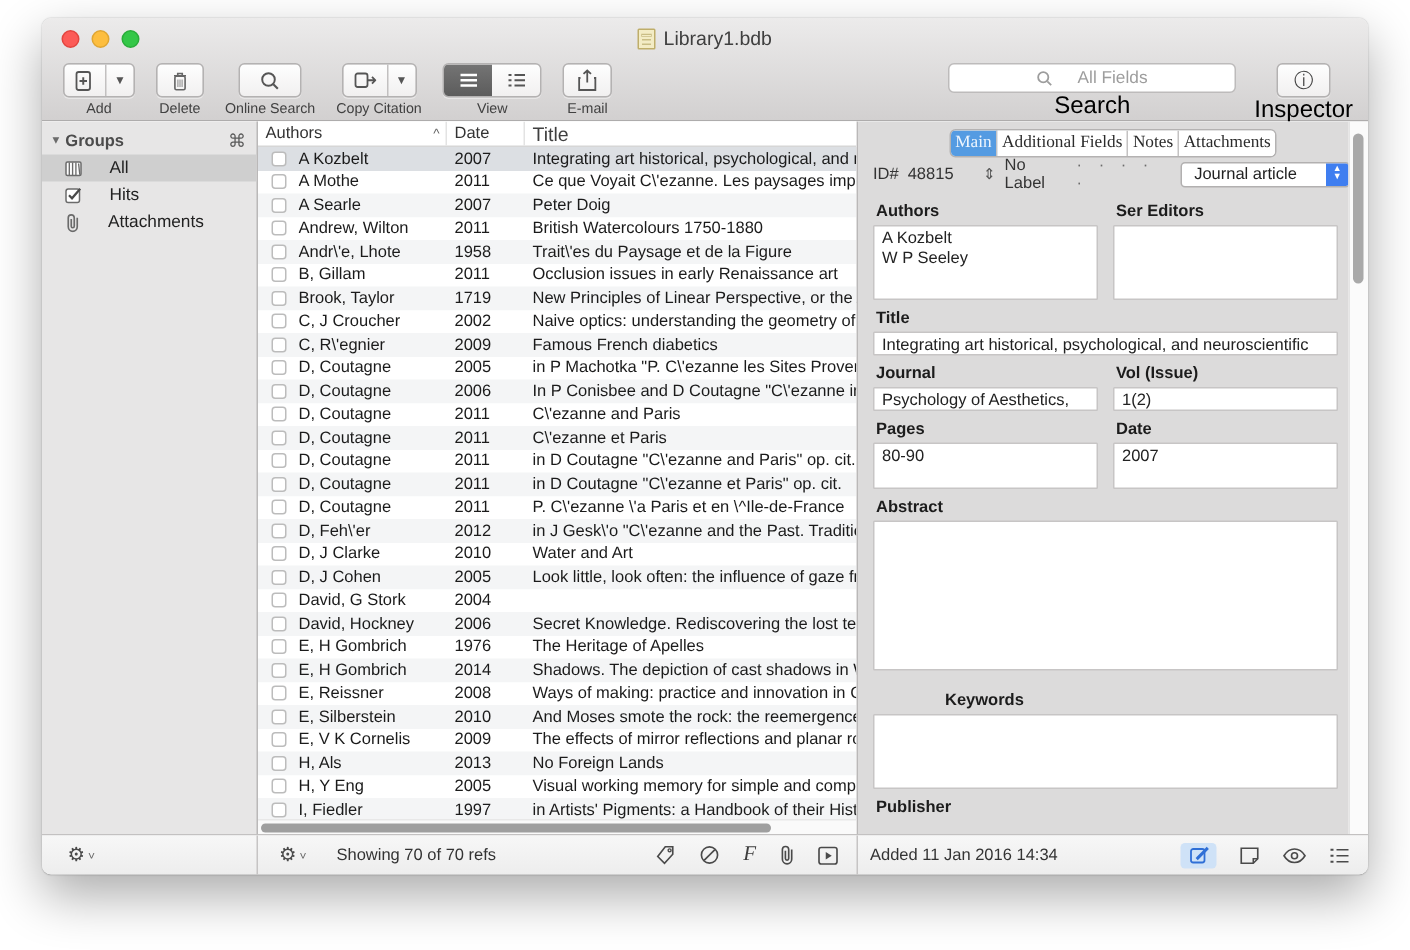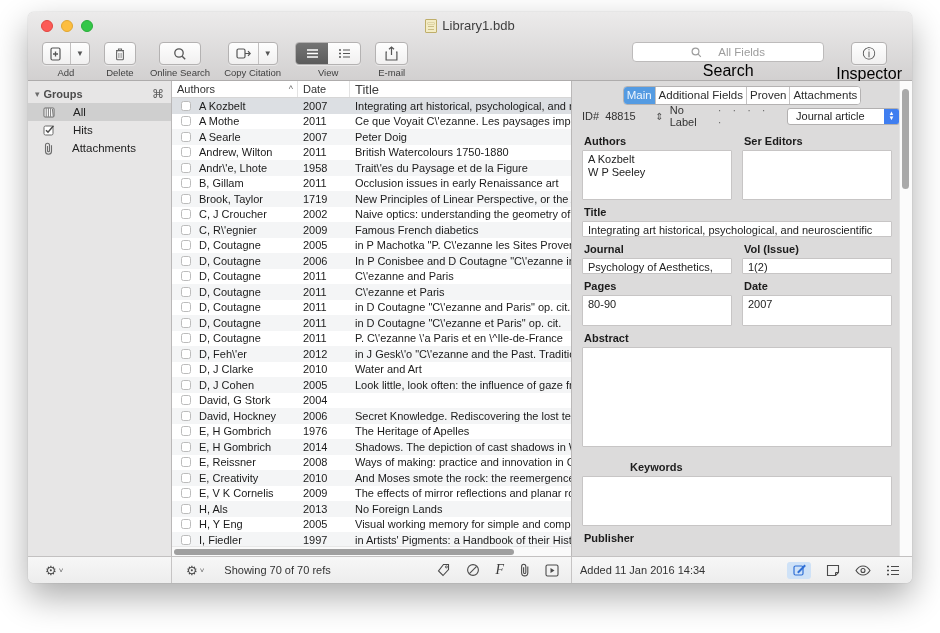--- a/index.html
+++ b/index.html
@@ -62,21 +62,21 @@
   .cb { flex:0 0 auto; width:10px; height:10px; border:1px solid #bcbcbc; border-radius:2.5px; background:#fff; margin:0 8px 0 9px; }
   .c-author { width:99px; overflow:hidden; }
   .c-date { width:52px; padding-left:5px; }
   .c-title { flex:1; overflow:hidden; padding-left:5px; }
   .hscroll { position:absolute; left:0; right:0; bottom:0; height:10px; background:#fafafa; border-top:1px solid #e8e8e8; }
   .hthumb { position:absolute; left:2px; top:2px; width:340px; height:6px; border-radius:3px; background:#9f9f9f; }
   
   .detail { flex:1; background:#dcdbdb; position:relative; overflow:hidden; display:flex; flex-direction:column; }
   .tabsrow { height:24px; display:flex; justify-content:center; align-items:center; padding-top:4px; }
   .tabs { display:flex; height:19px; border:1px solid #b4b2b2; border-radius:4px; overflow:hidden; background:#fff; font-size:11.5px; color:#2c2c2c; }
-  .tab { padding:0 3px; display:flex; align-items:center; border-right:1px solid #c4c2c2; background:#fff; }
+  .tab { padding:0 3px; display:flex; align-items:center; border-right:1px solid #c4c2c2; background:#fff;font-family:Liberation Serif, serif; }
   .tab:last-child { border-right:none; }
   .tab.on { background:#549be2; color:#eef5fd; }
   .idrow { height:22px; display:flex; align-items:center; font-size:11px; color:#333; padding:0 12px 0 10px; gap:6px; }
   .updown { font-size:10px; color:#555; }
   .dots { letter-spacing:4px; color:#6b6b6b; margin:0 auto; font-size:11px; }
   .typedrop { width:118px; height:17px; background:#fff; border:1px solid #b2b0b0; border-radius:3px; display:flex; align-items:center; font-size:11px; color:#222; position:relative; padding-left:8px; }
   .stepper { position:absolute; right:0; top:0; bottom:0; width:15px; background:#3f7ef0; border-radius:0 2px 2px 0; display:flex; flex-direction:column; align-items:center; justify-content:center; color:#fff; font-size:6px; line-height:5px; }
   .fields { flex:1; padding:2px 20px 0 10px; overflow:hidden; position:relative; }
   .flabel { font-size:11px; font-weight:bold; color:#1c1c1c; margin:6px 0 3px 2px; }
   .fbox { background:#fff; border:1px solid #c7c5c5; border-radius:1px; font-size:11px; color:#222; padding:2px 5px; overflow:hidden; white-space:pre-line; line-height:13px; }
@@ -412,21 +412,21 @@
 
   <div class="trow">
     <span class="cb"></span>
     <span class="c-author">E, Reissner</span>
     <span class="c-date">2008</span>
     <span class="c-title">Ways of making: practice and innovation in C\'ezanne's pain</span>
   </div>
 
   <div class="trow">
     <span class="cb"></span>
-    <span class="c-author">E, Creativity</span>
+    <span class="c-author">E, Silberstein</span>
     <span class="c-date">2010</span>
     <span class="c-title">And Moses smote the rock: the reemergence of water in lan</span>
   </div>
 
   <div class="trow">
     <span class="cb"></span>
     <span class="c-author">E, V K Cornelis</span>
     <span class="c-date">2009</span>
     <span class="c-title">The effects of mirror reflections and planar rotations of pictu</span>
   </div>
@@ -462,21 +462,21 @@
       <div class="hscroll">
         <div class="hthumb"></div>
       </div>
     </div>
 
     <div class="detail">
       <div class="tabsrow">
         <div class="tabs">
           <span class="tab on">Main</span>
           <span class="tab">Additional Fields</span>
-          <span class="tab">Proven</span>
+          <span class="tab">Notes</span>
           <span class="tab">Attachments</span>
         </div>
       </div>
       <div class="idrow">
         <span>ID#</span>
         <span>48815</span>
         <span style="width:8px"></span>
         <span class="updown">⇕</span>
         <span>No Label</span>
         <span class="dots">· · · · ·</span>

